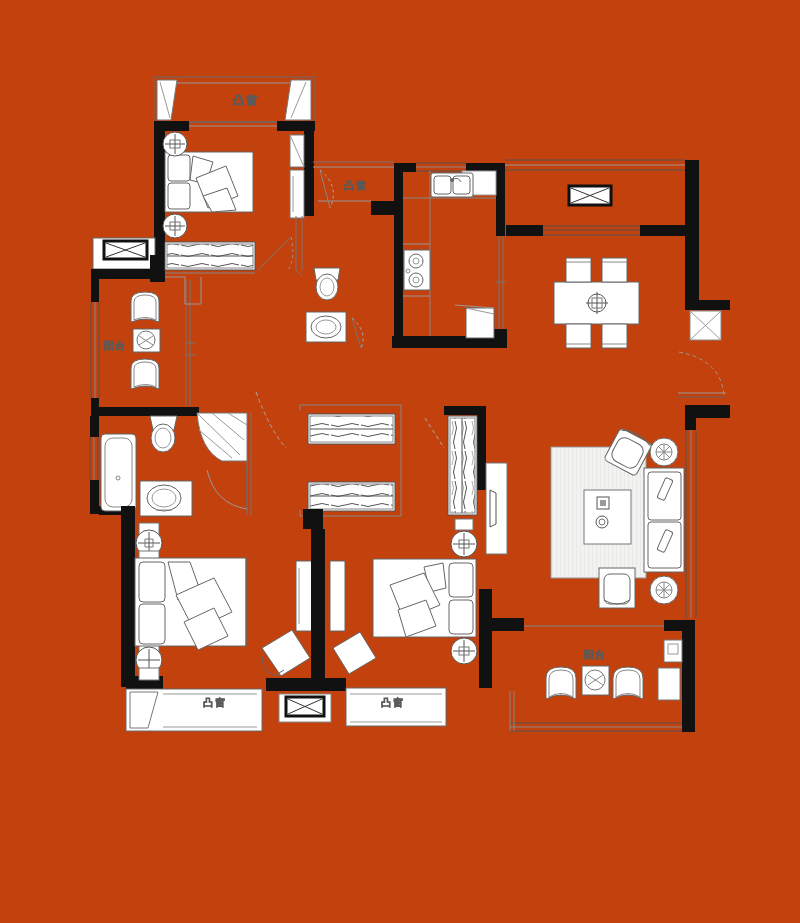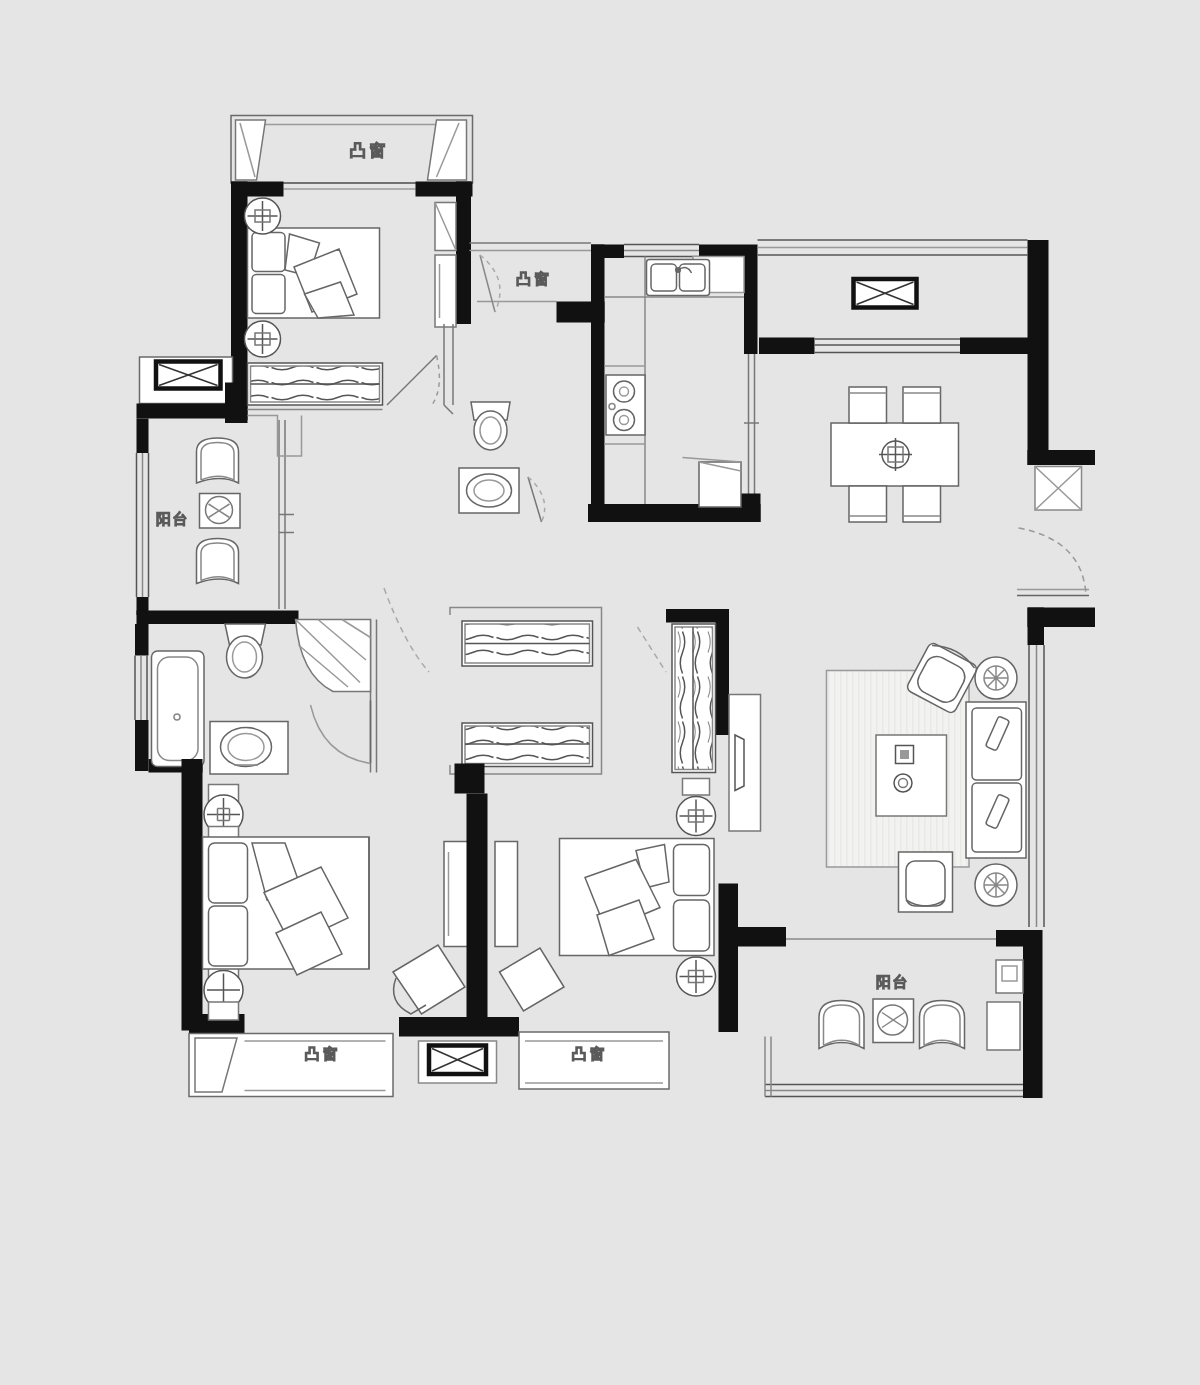--- a/index.html
+++ b/index.html
@@ -1,16 +1,16 @@
 <!DOCTYPE html>
 <html><head>
 <meta charset="utf-8">
 <style>
   html,body{margin:0;padding:0;background:#ffffff;}
-  .page{position:relative;width:800px;height:923px;background:#e5e5e5;overflow:hidden;}
+  .page{position:relative;width:800px;height:923px;background:#c2410c;overflow:hidden;}
   svg{position:absolute;top:0;left:0;}
   text{font-family:"Liberation Sans",sans-serif;}
 </style>
 </head>
 <body>
 <div class="page">
 <svg width="800" height="923" viewBox="0 0 800 923">
 <defs>
 
 <pattern id="hang" width="10" height="30" patternUnits="userSpaceOnUse">

